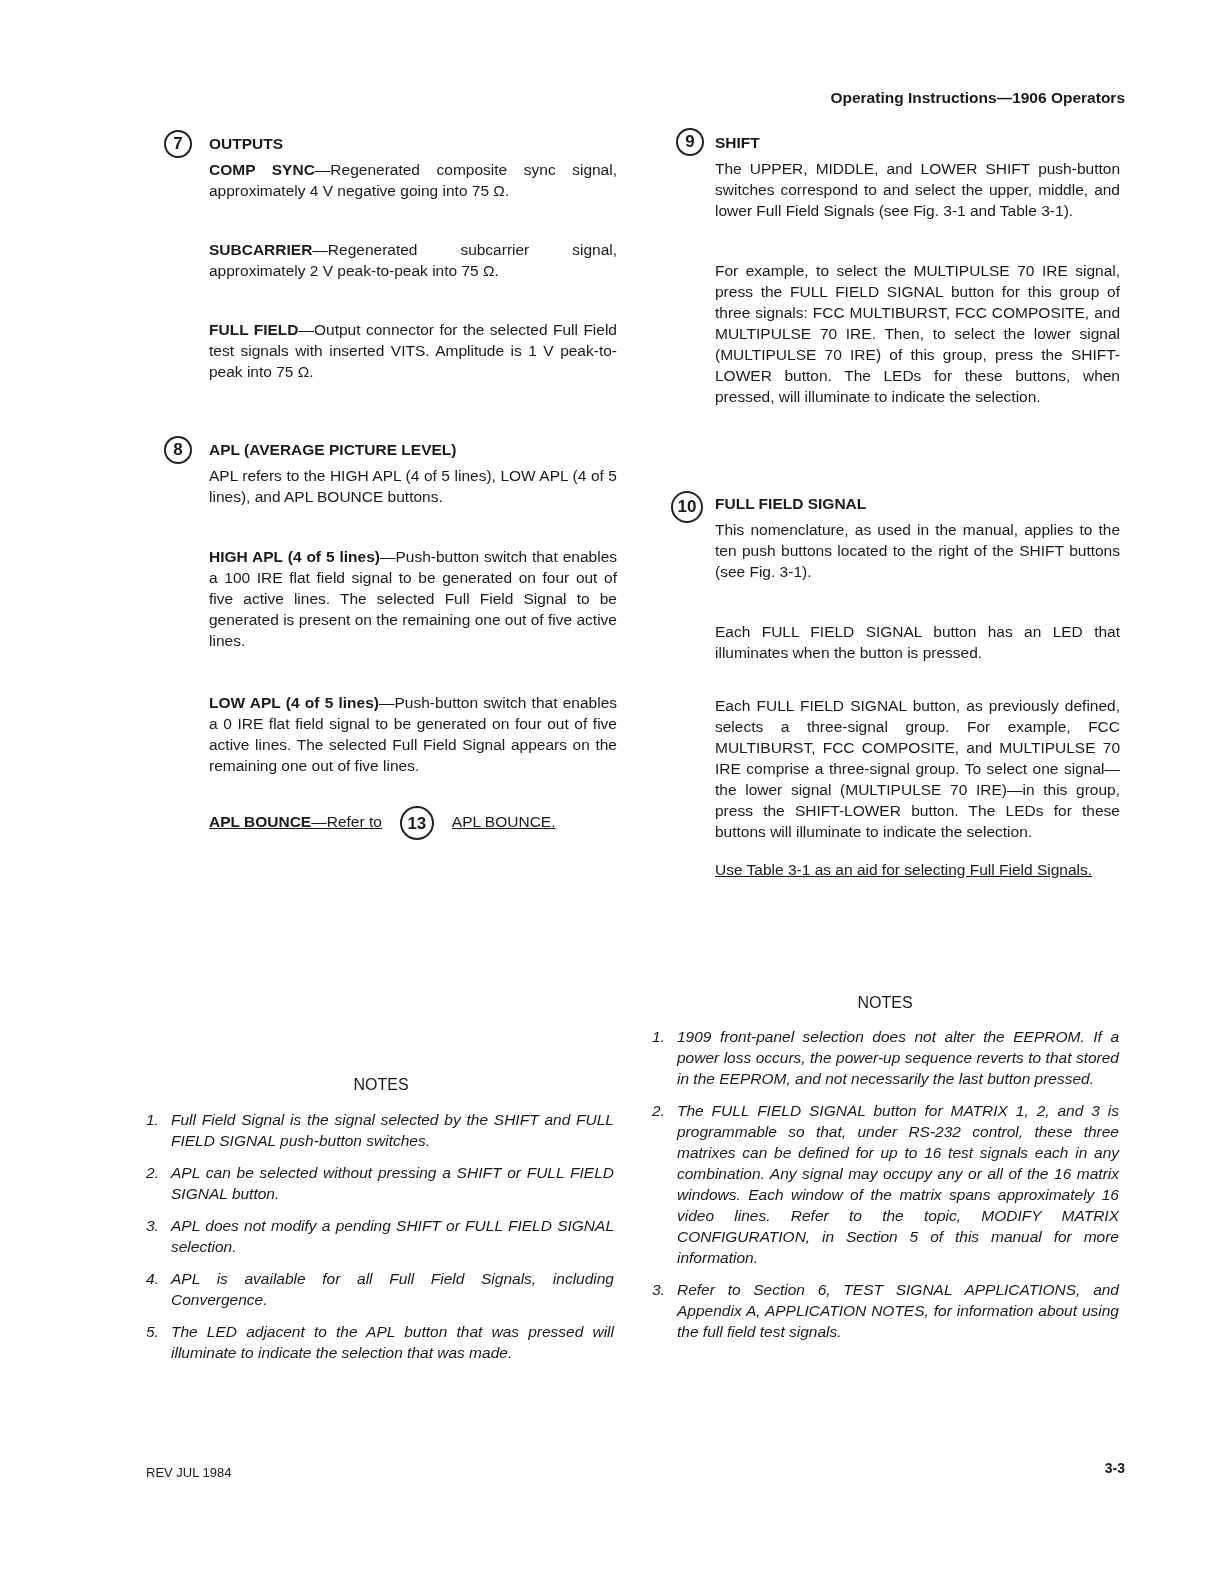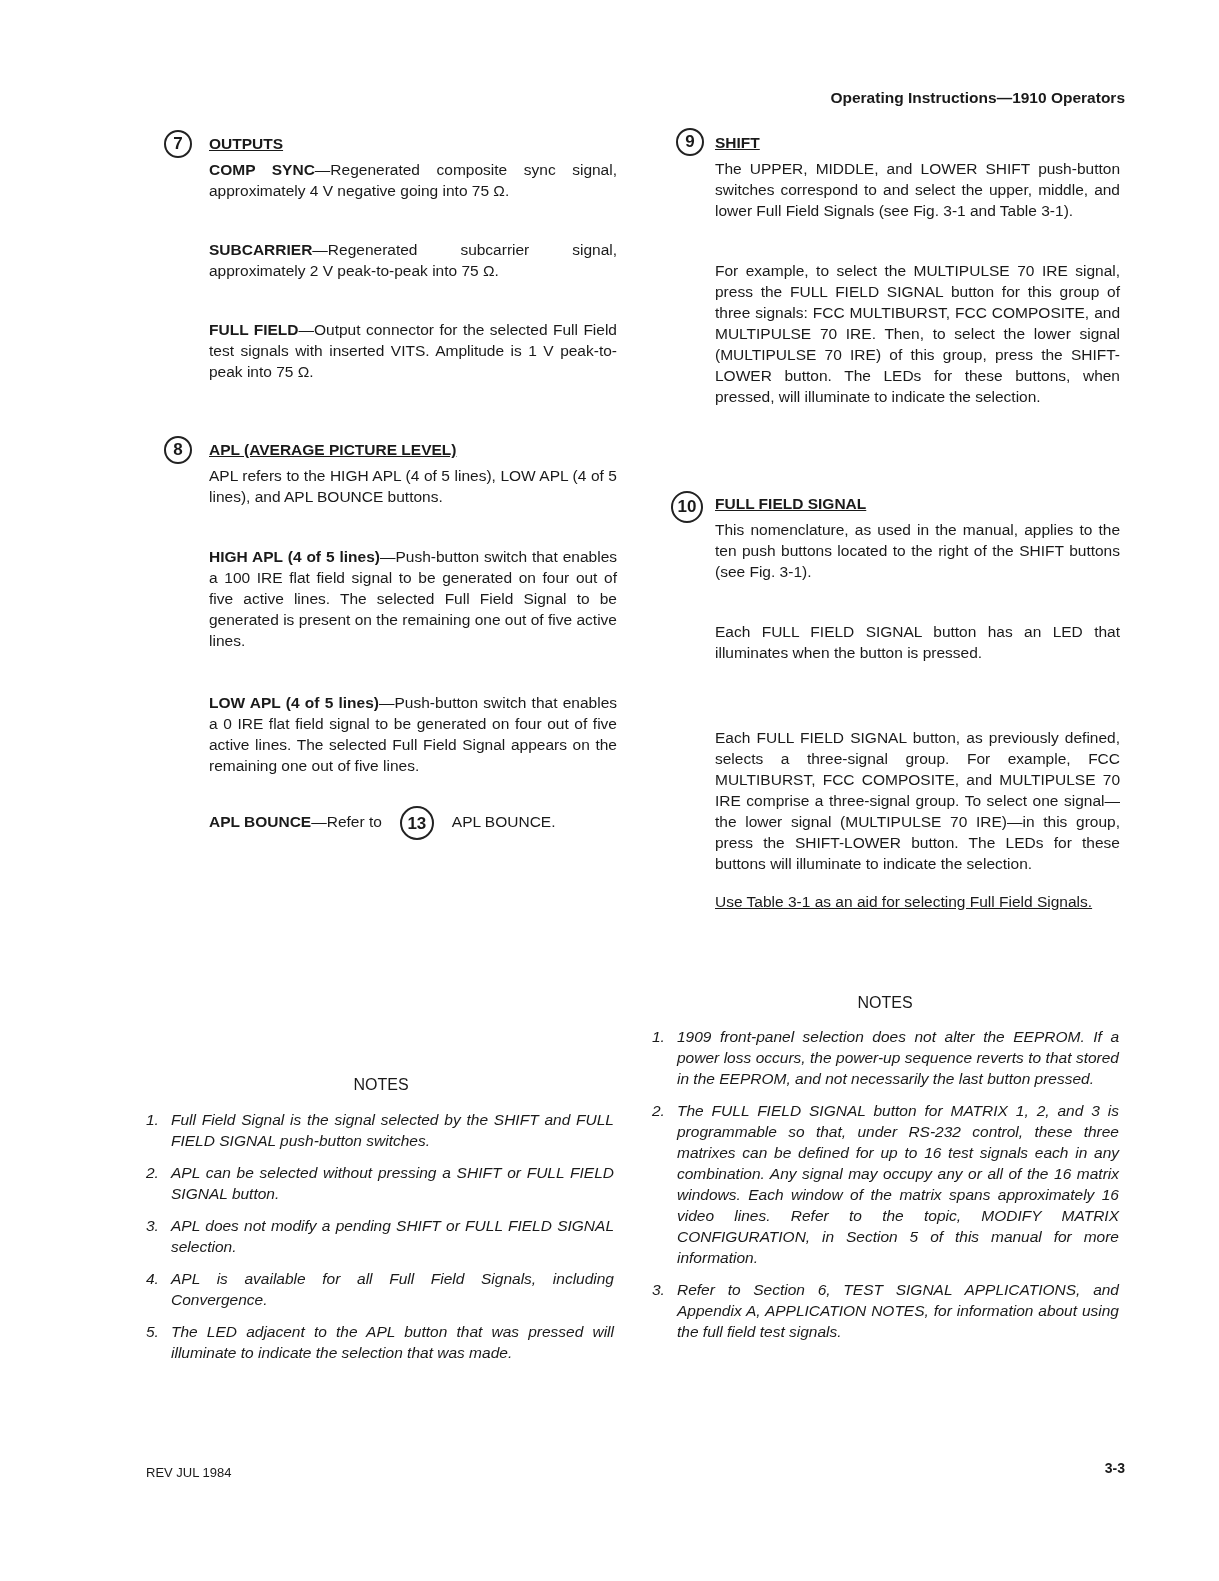--- a/index.html
+++ b/index.html
@@ -7,38 +7,38 @@
          font-family:"Liberation Sans", sans-serif; color:#1a1a1a; }
   .page-header { position:absolute; top:89px; right:94px; font-weight:bold; font-size:15.5px; }
   .col { position:absolute; width:408px; }
   .col-left { left:209px; }
   .col-right { left:715px; width:405px; }
   .section { position:absolute; }
   .badge { position:absolute; width:28px; height:28px; border:2px solid #222; border-radius:50%;
            display:flex; align-items:center; justify-content:center; font-weight:bold;
            font-size:17px; font-family:"Liberation Sans Narrow","Liberation Sans",sans-serif;
            box-sizing:border-box; }
-  .heading { font-weight:bold; font-size:15.5px; margin:0;text-decoration:underline; }
+  .heading { font-weight:bold; font-size:15.5px; margin:0; }
   p { margin:0; font-size:15.5px; line-height:21px; text-align:justify; }
   .term { font-weight:bold; }
   .notes-title { font-size:16px; text-align:center; position:absolute; }
   .notes { position:absolute; margin:0; padding:0; list-style:none; }
   .notes li { position:relative; font-style:italic; font-size:15.5px; line-height:21px;
               text-align:justify; padding-left:25px; margin-bottom:11px; }
   .notes li .num { position:absolute; left:0; top:0; }
   .inline-badge { display:inline-flex; width:34px; height:34px; border:2px solid #222; border-radius:50%;
                   align-items:center; justify-content:center; font-weight:bold; font-size:17px;
                   box-sizing:border-box; vertical-align:middle; margin:0 18px 0 18px;text-align:center; }
   .footer-left { position:absolute; left:146px; top:1465px; font-size:13px; }
   .footer-right { position:absolute; right:94px; top:1460px; font-weight:bold; font-size:14px; }
 </style>
 </head>
 <body>
 
-<div class="page-header">Operating Instructions—1910 Operators</div>
+<div class="page-header">Operating Instructions—1906 Operators</div>
 
 <div class="section" style="left:146px;top:128px;">
   <div class="badge" style="left:18px;top:2px;">
       <span>7</span>
     </div>
 </div>
 <div class="col col-left" style="top:135px;">
   <h3 class="heading">OUTPUTS</h3>
   <p style="margin-top:6px;"><span class="term">COMP SYNC</span><span>—Regenerated composite sync signal, approximately 4 V negative going into 75 Ω.</span></p>
   <p style="margin-top:38px;"><span class="term">SUBCARRIER</span><span>—Regenerated subcarrier signal, approximately 2 V peak-to-peak into 75 Ω.</span></p>
@@ -46,21 +46,21 @@
 </div>
 
 <div class="badge" style="left:164px;top:436px;">
     <span>8</span>
   </div>
 <div class="col col-left" style="top:441px;">
   <h3 class="heading">APL (AVERAGE PICTURE LEVEL)</h3>
   <p style="margin-top:6px;">APL refers to the HIGH APL (4 of 5 lines), LOW APL (4 of 5 lines), and APL BOUNCE buttons.</p>
   <p style="margin-top:39px;"><span class="term">HIGH APL (4 of 5 lines)</span><span>—Push-button switch that enables a 100 IRE flat field signal to be generated on four out of five active lines. The selected Full Field Signal to be generated is present on the remaining one out of five active lines.</span></p>
   <p style="margin-top:41px;"><span class="term">LOW APL (4 of 5 lines)</span><span>—Push-button switch that enables a 0 IRE flat field signal to be generated on four out of five active lines. The selected Full Field Signal appears on the remaining one out of five lines.</span></p>
-  <p style="margin-top:30px;text-align:left;"><span class="term">APL BOUNCE</span><span>—Refer to</span><span class="inline-badge">
+  <p style="margin-top:30px;text-align:left;text-decoration:underline;"><span class="term">APL BOUNCE</span><span>—Refer to</span><span class="inline-badge">
         <span>13</span>
       </span><span>APL BOUNCE.</span></p>
 </div>
 
 <div class="notes-title" style="left:146px;width:470px;top:1076px;">NOTES</div>
 <ul class="notes" style="left:146px;width:468px;top:1109px;">
   <li><span class="num">1.</span><span>Full Field Signal is the signal selected by the SHIFT and FULL FIELD SIGNAL push-button switches.</span></li>
   <li><span class="num">2.</span><span>APL can be selected without pressing a SHIFT or FULL FIELD SIGNAL button.</span></li>
   <li><span class="num">3.</span><span>APL does not modify a pending SHIFT or FULL FIELD SIGNAL selection.</span></li>
   <li><span class="num">4.</span><span>APL is available for all Full Field Signals, including Convergence.</span></li>
@@ -76,21 +76,21 @@
   <p style="margin-top:39px;">For example, to select the MULTIPULSE 70 IRE signal, press the FULL FIELD SIGNAL button for this group of three signals: FCC MULTIBURST, FCC COMPOSITE, and MULTIPULSE 70 IRE. Then, to select the lower signal (MULTIPULSE 70 IRE) of this group, press the SHIFT-LOWER button. The LEDs for these buttons, when pressed, will illuminate to indicate the selection.</p>
 </div>
 
 <div class="badge" style="left:671px;top:491px;width:32px;height:32px;">
     <span>10</span>
   </div>
 <div class="col col-right" style="top:495px;">
   <h3 class="heading">FULL FIELD SIGNAL</h3>
   <p style="margin-top:6px;">This nomenclature, as used in the manual, applies to the ten push buttons located to the right of the SHIFT buttons (see Fig. 3-1).</p>
   <p style="margin-top:39px;">Each FULL FIELD SIGNAL button has an LED that illuminates when the button is pressed.</p>
-  <p style="margin-top:64px;">Each FULL FIELD SIGNAL button, as previously defined, selects a three-signal group. For example, FCC MULTIBURST, FCC COMPOSITE, and MULTIPULSE 70 IRE comprise a three-signal group. To select one signal—the lower signal (MULTIPULSE 70 IRE)—in this group, press the SHIFT-LOWER button. The LEDs for these buttons will illuminate to indicate the selection.</p>
+  <p style="margin-top:32px;">Each FULL FIELD SIGNAL button, as previously defined, selects a three-signal group. For example, FCC MULTIBURST, FCC COMPOSITE, and MULTIPULSE 70 IRE comprise a three-signal group. To select one signal—the lower signal (MULTIPULSE 70 IRE)—in this group, press the SHIFT-LOWER button. The LEDs for these buttons will illuminate to indicate the selection.</p>
   <p style="margin-top:17px;text-decoration:underline;">Use Table 3-1 as an aid for selecting Full Field Signals.</p>
 </div>
 
 <div class="notes-title" style="left:650px;width:470px;top:994px;">NOTES</div>
 <ul class="notes" style="left:652px;width:467px;top:1026px;">
   <li><span class="num">1.</span><span>1909 front-panel selection does not alter the EEPROM. If a power loss occurs, the power-up sequence reverts to that stored in the EEPROM, and not necessarily the last button pressed.</span></li>
   <li><span class="num">2.</span><span>The FULL FIELD SIGNAL button for MATRIX 1, 2, and 3 is programmable so that, under RS-232 control, these three matrixes can be defined for up to 16 test signals each in any combination. Any signal may occupy any or all of the 16 matrix windows. Each window of the matrix spans approximately 16 video lines. Refer to the topic, MODIFY MATRIX CONFIGURATION, in Section 5 of this manual for more information.</span></li>
   <li><span class="num">3.</span><span>Refer to Section 6, TEST SIGNAL APPLICATIONS, and Appendix A, APPLICATION NOTES, for information about using the full field test signals.</span></li>
 </ul>
 

